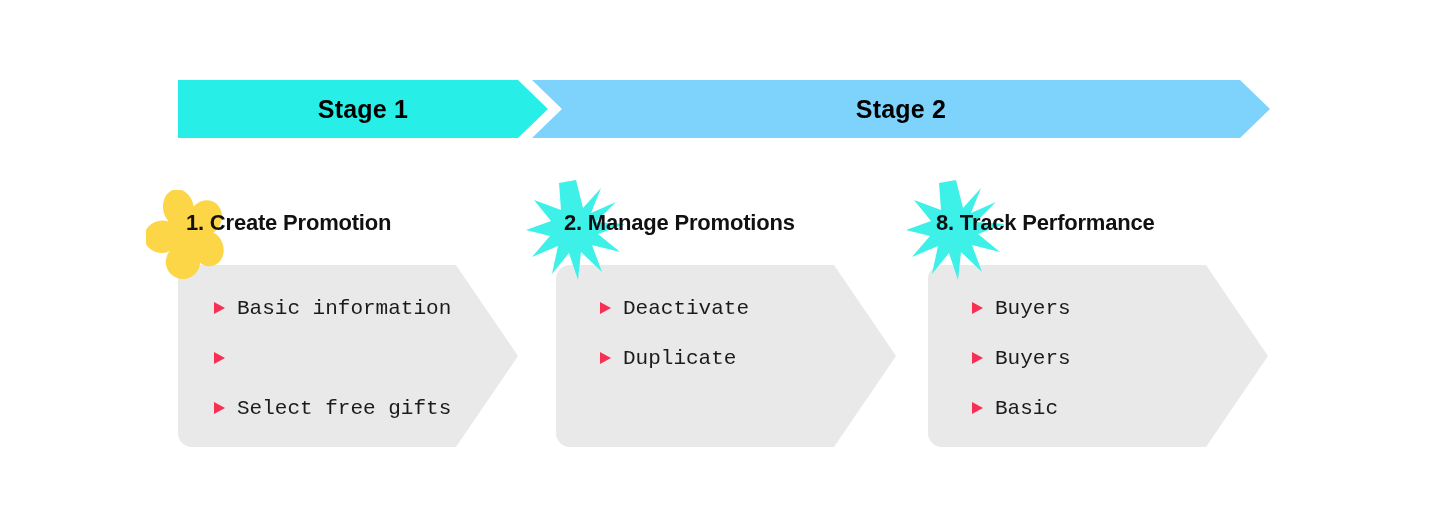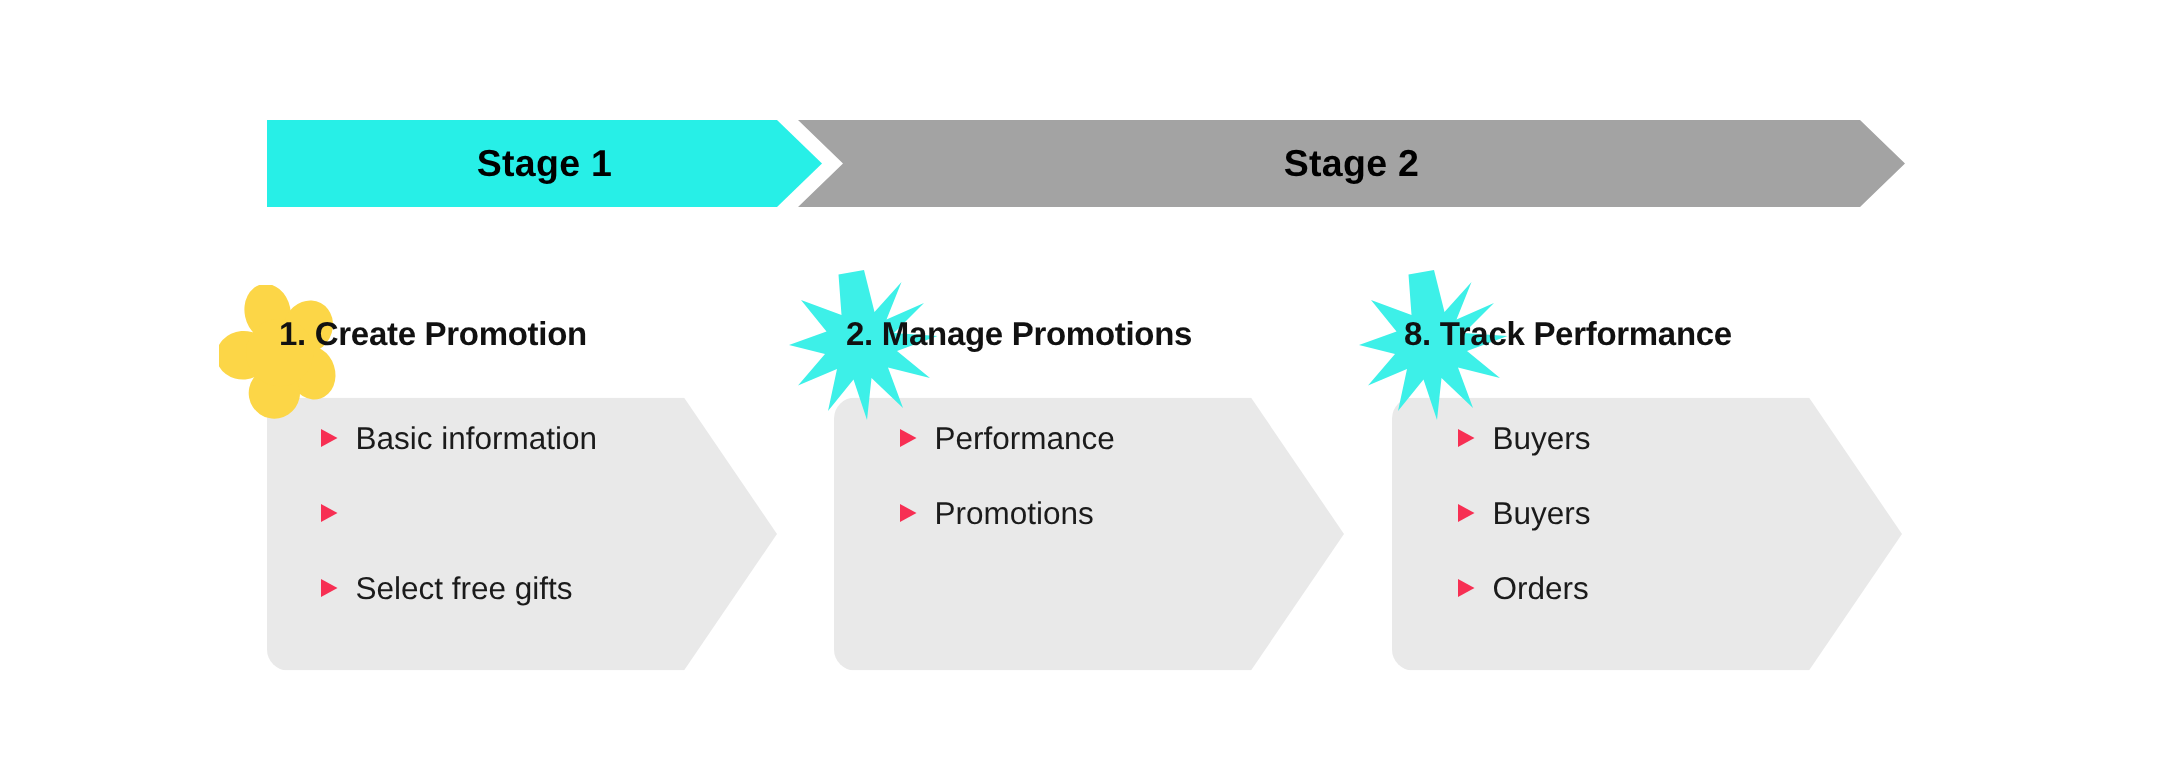--- a/index.html
+++ b/index.html
@@ -49,21 +49,21 @@
   }
   .stage-1 {
     left: 0px;
     width: 370px;
     background: #27efe7;
     clip-path: polygon(0 0, calc(100% - 30px) 0, 100% 50%, calc(100% - 30px) 100%, 0 100%);
   }
   .stage-2 {
     left: 354px;
     width: 738px;
-    background: #a3a3a3;
+    background: #7dd3fc;
     clip-path: polygon(0 0, calc(100% - 30px) 0, 100% 50%, calc(100% - 30px) 100%, 0 100%, 30px 50%);
   }
 
   
   .col {
     position: absolute;
     top: 196px;
     width: 380px;
     height: 260px;
   }
@@ -123,21 +123,22 @@
       calc(100% - 62px) 0,
       100% 50%,
       calc(100% - 62px) 100%,
       0 100%
     );
     box-sizing: border-box;
   }
   .card-list {
     list-style: none;
     margin: 0;
-    padding: 12px 0 0 34px;
+    padding: 28px 0 0 34px;
+    font-family: Liberation Mono, monospace;
   }
   .card-item {
     display: flex;
     align-items: center;
     height: 30px;
     margin-bottom: 20px;
   }
   .bullet-icon {
     width: 14px;
     height: 16px;
@@ -210,27 +211,27 @@
         <polygon fill="#3df0e8" points="50,0 57,28 75,8 65,33 90,22 70,42 99,44 72,54 94,72 66,65 76,92 55,72 52,100 43,73 26,94 32,66 6,77 24,56 0,50 25,41 8,20 35,30 33,3"></polygon>
       </svg>
       <div class="col-title">2. Manage Promotions</div>
     </div>
     <div class="card">
       <ul class="card-list">
         <li class="card-item">
           <svg class="bullet-icon" viewBox="0 0 14 16">
             <polygon points="2,2 13,8 2,14" fill="#f72f53"></polygon>
           </svg>
-          <span class="item-label">Performance</span>
-        </li>
-        <li class="card-item">
-          <svg class="bullet-icon" viewBox="0 0 14 16">
-            <polygon points="2,2 13,8 2,14" fill="#f72f53"></polygon>
-          </svg>
-          <span class="item-label">Promotions</span>
+          <span class="item-label">Deactivate</span>
+        </li>
+        <li class="card-item">
+          <svg class="bullet-icon" viewBox="0 0 14 16">
+            <polygon points="2,2 13,8 2,14" fill="#f72f53"></polygon>
+          </svg>
+          <span class="item-label">Duplicate</span>
         </li>
       </ul>
     </div>
   </div>
 
   <div class="col col-3">
     <div class="col-head">
       <svg class="deco deco-star" viewBox="0 0 100 100">
         <polygon fill="#3df0e8" points="50,0 57,28 75,8 65,33 90,22 70,42 99,44 72,54 94,72 66,65 76,92 55,72 52,100 43,73 26,94 32,66 6,77 24,56 0,50 25,41 8,20 35,30 33,3"></polygon>
       </svg>
@@ -247,19 +248,19 @@
         <li class="card-item">
           <svg class="bullet-icon" viewBox="0 0 14 16">
             <polygon points="2,2 13,8 2,14" fill="#f72f53"></polygon>
           </svg>
           <span class="item-label">Buyers</span>
         </li>
         <li class="card-item">
           <svg class="bullet-icon" viewBox="0 0 14 16">
             <polygon points="2,2 13,8 2,14" fill="#f72f53"></polygon>
           </svg>
-          <span class="item-label">Orders</span>
+          <span class="item-label">Basic</span>
         </li>
       </ul>
     </div>
   </div>
 
 </div>
 
 </body></html>

